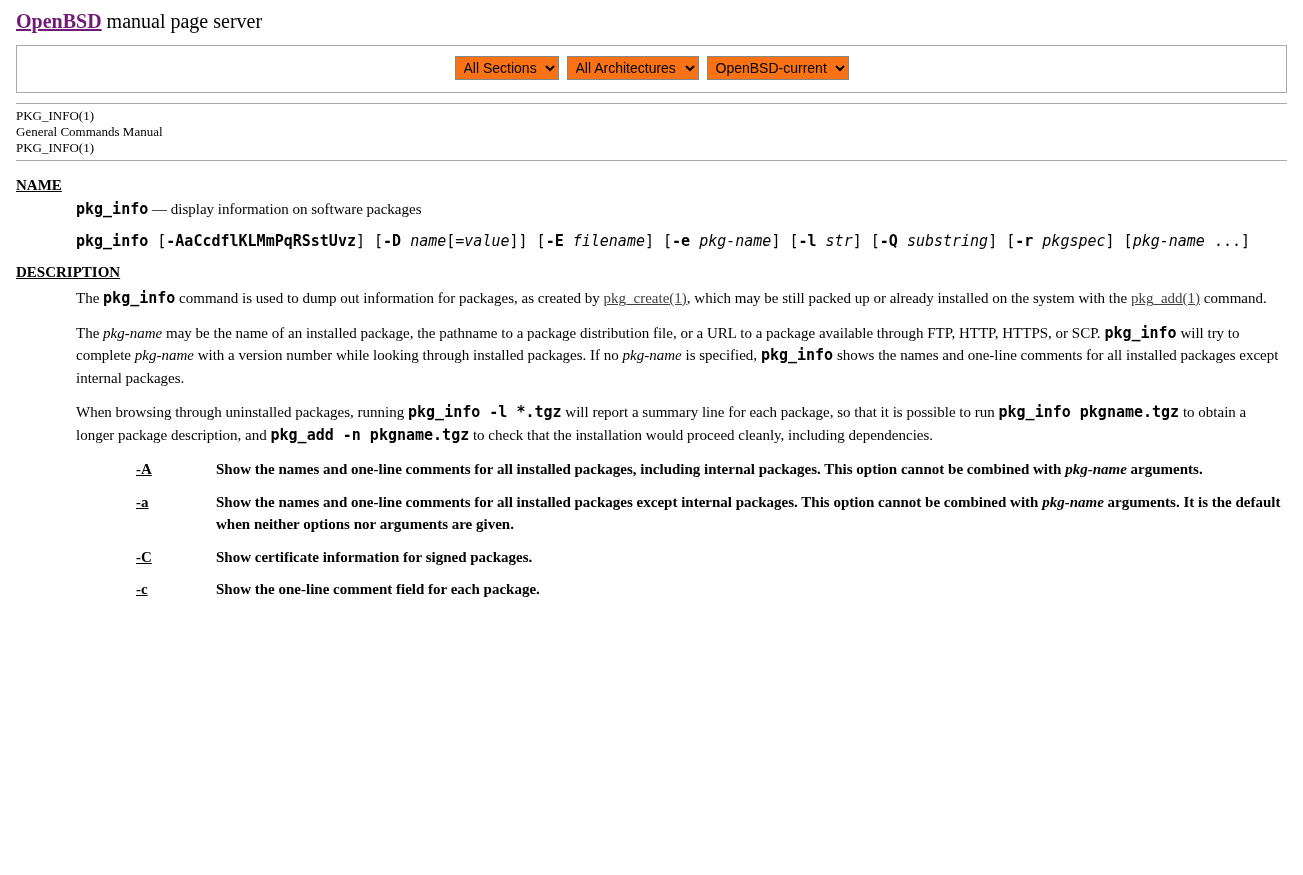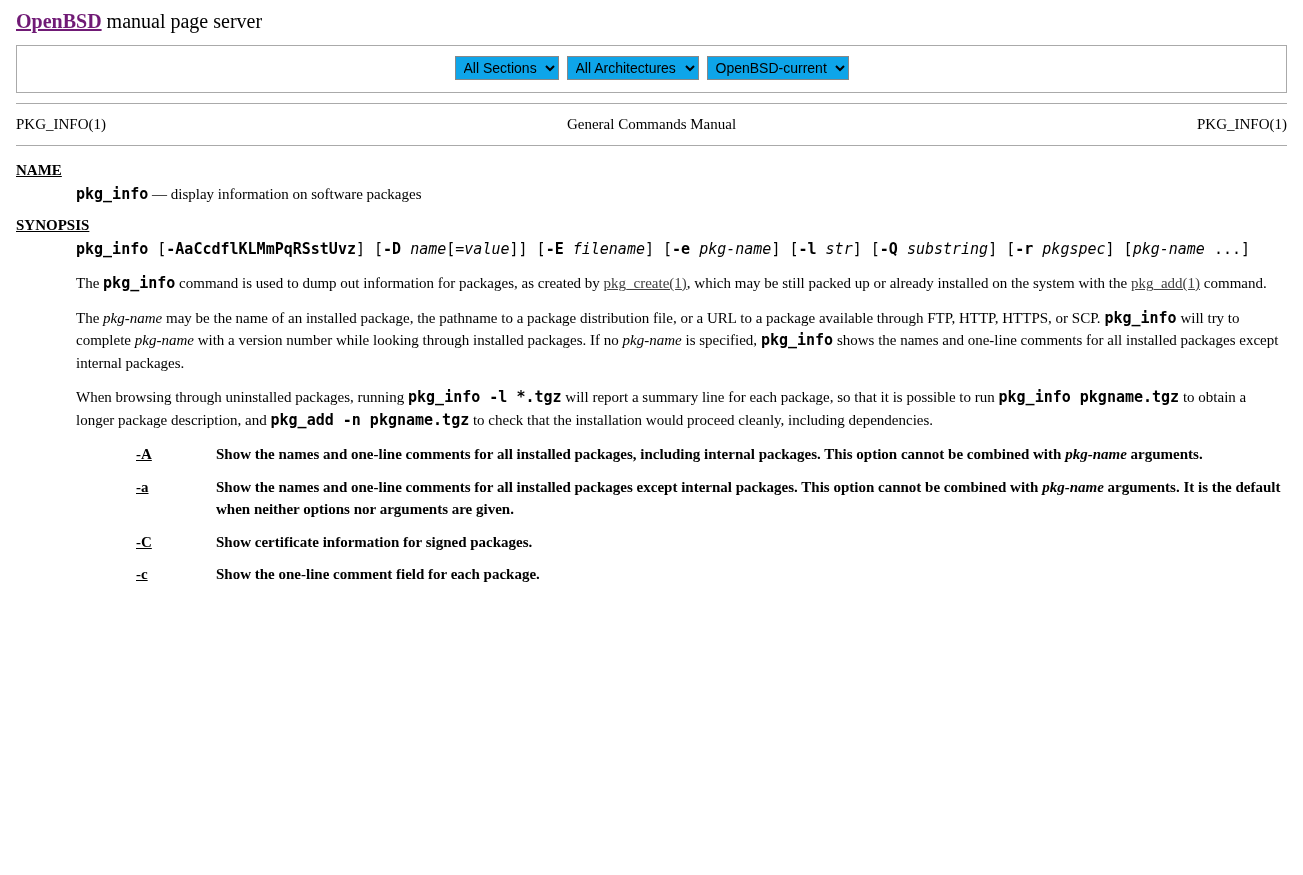--- a/index.html
+++ b/index.html
@@ -52,31 +52,32 @@
     .selects-row {
       display: flex;
       align-items: center;
       justify-content: center;
       gap: 8px;
     }
     .selects-row select {
       padding: 2px 4px;
       font-size: 14px;
       border: 1px solid #888;
-      background: #0ea5e9;
+      background: #f97316;
     }
 
     #manpage-header {
       display: flex;
       justify-content: space-between;
       border-top: 1px solid #aaa;
       border-bottom: 1px solid #aaa;
-      padding: 12px 0;
+      padding: 4px 0;
       margin-bottom: 16px;
-      font-size: 15px;
+      font-size: 13px;
+      flex-direction: column;
     }
 
     .man-section {
       margin-bottom: 14px;
     }
 
     .section-heading {
       font-size: 15px;
       font-weight: bold;
       text-decoration: underline;
@@ -144,30 +145,30 @@
 </div>
 
 <div class="man-section">
   <div class="section-heading">NAME</div>
   <div class="section-content">
     <span class="bold mono">pkg_info</span><span> — display information on software packages</span>
   </div>
 </div>
 
 <div class="man-section">
-  <div class="section-heading">SYNOPSIS</div>
   <div class="section-content">
     <div class="synopsis-line">
       <span class="bold">pkg_info</span>
       <span> [<span class="bold">-AaCcdflKLMmPqRSstUvz</span>] [<span class="bold">-D</span> <span class="italic">name</span>[=<span class="italic">value</span>]] [<span class="bold">-E</span> <span class="italic">filename</span>] [<span class="bold">-e</span> <span class="italic">pkg-name</span>] [<span class="bold">-l</span> <span class="italic">str</span>] [<span class="bold">-Q</span> <span class="italic">substring</span>] [<span class="bold">-r</span> <span class="italic">pkgspec</span>] [<span class="italic">pkg-name</span> ...]</span>
     </div>
   </div>
 </div>
 
 <div class="man-section">
+  <div class="section-heading">DESCRIPTION</div>
   <div class="section-content">
 
     <p class="desc-para">
       <span>The </span><span class="bold mono">pkg_info</span><span> command is used to dump out information for packages, as created by </span><a href="#">pkg_create(1)</a><span>, which may be still packed up or already installed on the system with the </span><a href="#">pkg_add(1)</a><span> command.</span>
     </p>
 
     <p class="desc-para">
       <span>The </span><span class="italic">pkg-name</span><span> may be the name of an installed package, the pathname to a package distribution file, or a URL to a package available through FTP, HTTP, HTTPS, or SCP. </span><span class="bold mono">pkg_info</span><span> will try to complete </span><span class="italic">pkg-name</span><span> with a version number while looking through installed packages. If no </span><span class="italic">pkg-name</span><span> is specified, </span><span class="bold mono">pkg_info</span><span> shows the names and one-line comments for all installed packages except internal packages.</span>
     </p>
 

